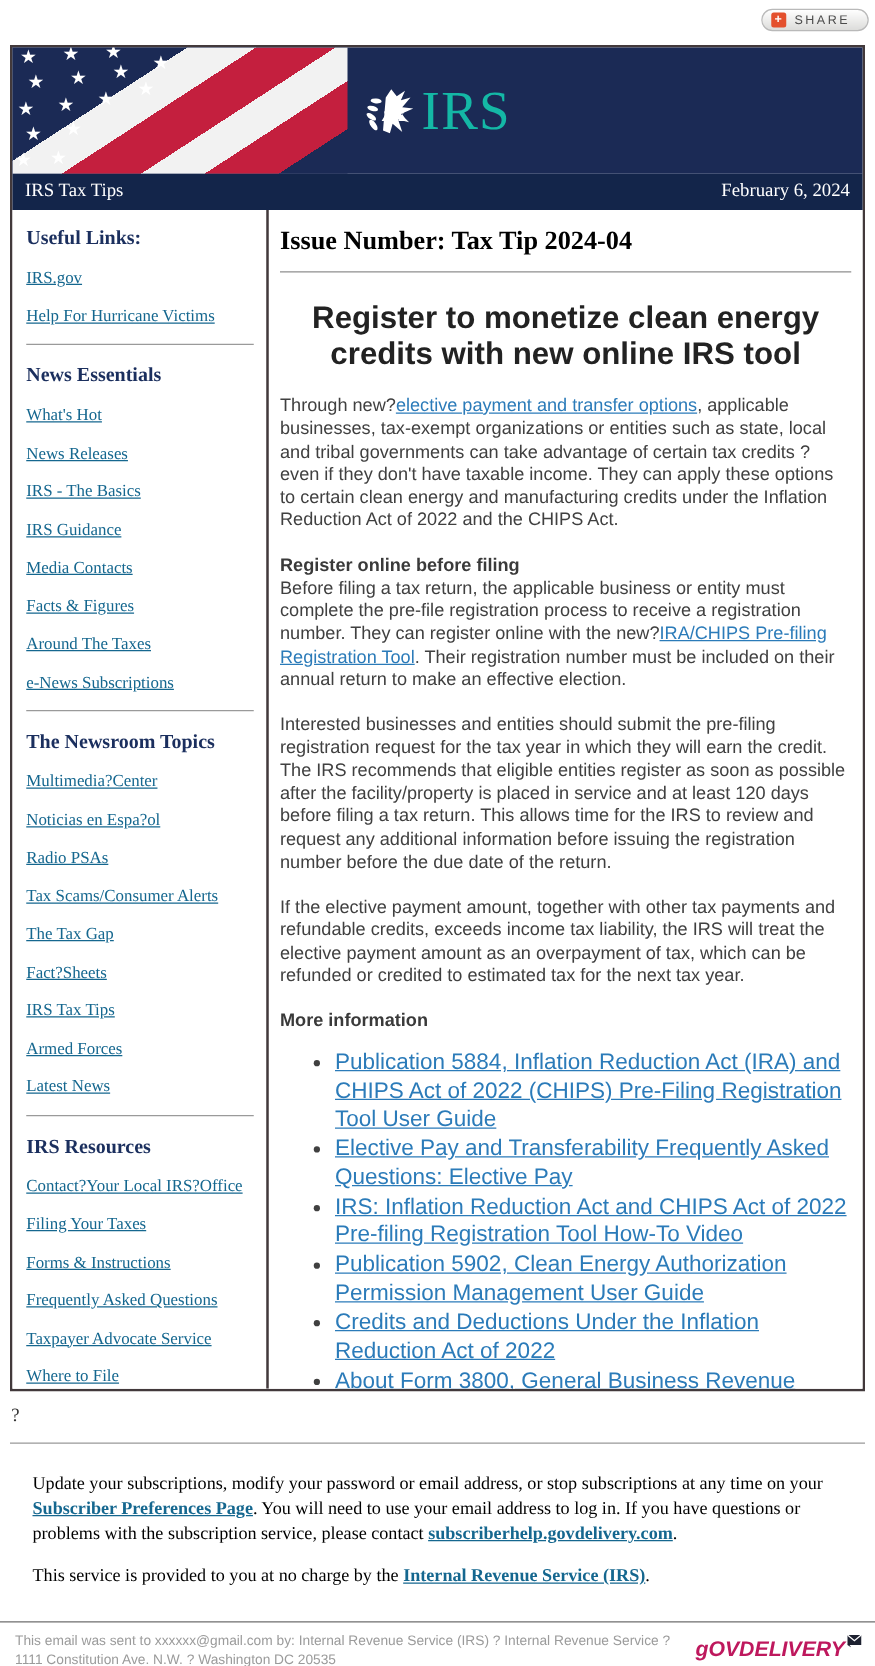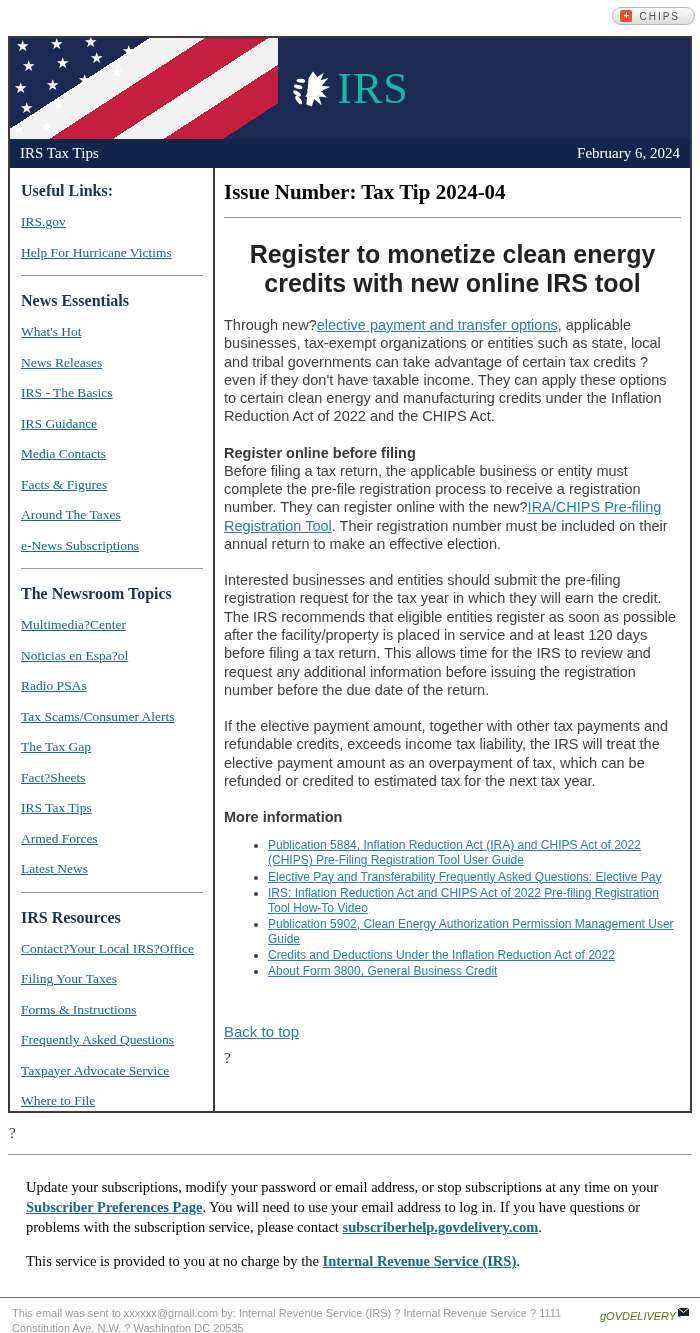--- a/index.html
+++ b/index.html
@@ -39,43 +39,43 @@
   
   .main { flex:1; padding:10px 9px 0 9px; font-family:"Liberation Sans",sans-serif; color:#404040; }
   .issue { font-family:"Liberation Serif",serif; font-weight:bold; font-size:21px; color:#000; margin:2px 0 12px 0; }
   .main hr { border:none; border-top:1px solid #8f8f8f; margin:0 0 8px 0; }
   h1.headline { font-size:25px; line-height:1.16; text-align:center; color:#222; margin:22px 14px 18px 14px; }
   .main p { font-size:14.5px; line-height:1.26; margin-bottom:18px; }
   .main a { color:#2b7bb9; text-decoration:underline; }
   .subhead { font-weight:bold; color:#3a3a3a; }
   .tight { margin-bottom:0 !important; }
   ul.morelist { margin:12px 0 30px 0; padding-left:44px; }
-  ul.morelist li { font-size:12px; line-height:1.26; margin-bottom:1px; color:#404040; }
+  ul.morelist li { font-size:18px; line-height:1.26; margin-bottom:1px; color:#404040; }
   .backtop { display:inline-block; margin:14px 0 10px 0; font-size:15px; }
   .stray { font-family:"Liberation Serif",serif; font-size:15px; color:#333; margin-bottom:12px; }
 
   
   .pf-stray { margin:12px 0 0 9px; font-size:15px; color:#333; }
   hr.pf-rule { border:none; border-top:1px solid #999; margin:12px 8px 0 8px; }
   .pf-body { padding:22px 26px 0 26px; font-size:14.5px; line-height:1.38; color:#000; }
   .pf-body p { margin-bottom:14px; }
   .pf-body a { color:#15678f; text-decoration:underline;font-weight:bold; }
   hr.pf-rule2 { border:none; border-top:1px solid #6e6e6e; margin:26px 0 0 0; }
   .pf-bottom { display:flex; justify-content:space-between; align-items:flex-start; padding:8px 10px 0 12px; }
   .pf-sent { width:555px; font-family:"Liberation Sans",sans-serif; font-size:11px; line-height:1.35; color:#9b9b9b; }
   .gd-logo { display:flex; align-items:flex-start; gap:1px; margin-top:4px; }
-  .gd-text { font-family:"Liberation Sans",sans-serif; font-weight:normal; font-style:italic; font-size:11px; color:#4d7c0f; letter-spacing:0; }
+  .gd-text { font-family:"Liberation Sans",sans-serif; font-weight:bold; font-style:italic; font-size:17px; color:#be185d; letter-spacing:0; }
 </style>
 </head>
 <body>
 
 <div class="share-row">
   <span class="share-btn">
     <span class="share-plus">+</span>
-    <span class="share-label">CHIPS</span>
+    <span class="share-label">SHARE</span>
   </span>
 </div>
 
 <div class="email-table">
 
   <div class="banner">
     <div class="flag">
       <span class="star" style="left:6px;top:1px">★</span>
         <span class="star" style="left:40px;top:-1px">★</span>
       <span class="star" style="left:74px;top:-3px">★</span>
@@ -168,21 +168,21 @@
       <p>Interested businesses and entities should submit the pre-filing registration request for the tax year in which they will earn the credit. The IRS recommends that eligible entities register as soon as possible after the facility/property is placed in service and at least 120 days before filing a tax return. This allows time for the IRS to review and request any additional information before issuing the registration number before the due date of the return.</p>
       <p>If the elective payment amount, together with other tax payments and refundable credits, exceeds income tax liability, the IRS will treat the elective payment amount as an overpayment of tax, which can be refunded or credited to estimated tax for the next tax year.</p>
 
       <p class="subhead tight">More information</p>
       <ul class="morelist">
         <li><a>Publication 5884, Inflation Reduction Act (IRA) and CHIPS Act of 2022 (CHIPS) Pre-Filing Registration Tool User Guide</a></li>
         <li><a>Elective Pay and Transferability Frequently Asked Questions: Elective Pay</a></li>
         <li><a>IRS: Inflation Reduction Act and CHIPS Act of 2022 Pre-filing Registration Tool How-To Video</a></li>
         <li><a>Publication 5902, Clean Energy Authorization Permission Management User Guide</a></li>
         <li><a>Credits and Deductions Under the Inflation Reduction Act of 2022</a></li>
-        <li><a>About Form 3800, General Business Credit</a></li>
+        <li><a>About Form 3800, General Business Revenue</a></li>
       </ul>
 
       <a class="backtop">Back to top</a>
       <div class="stray">?</div>
       
 
       
       
 
       

